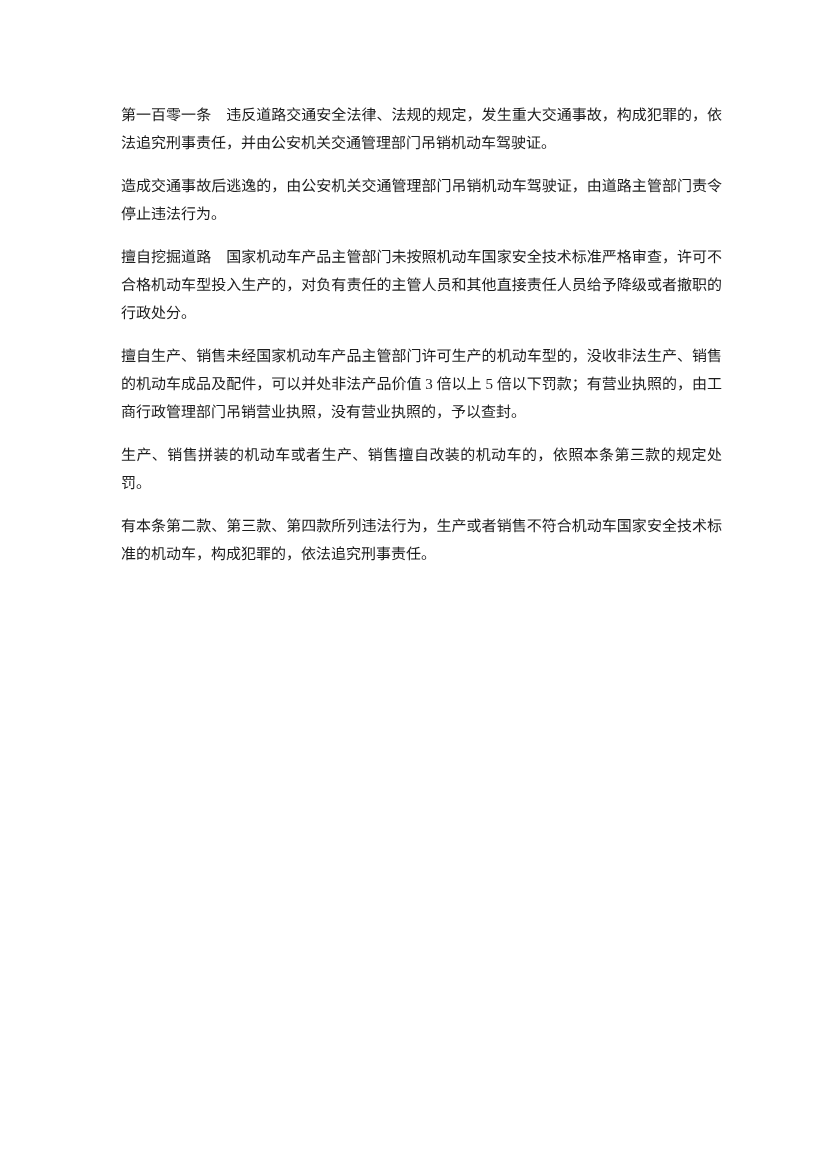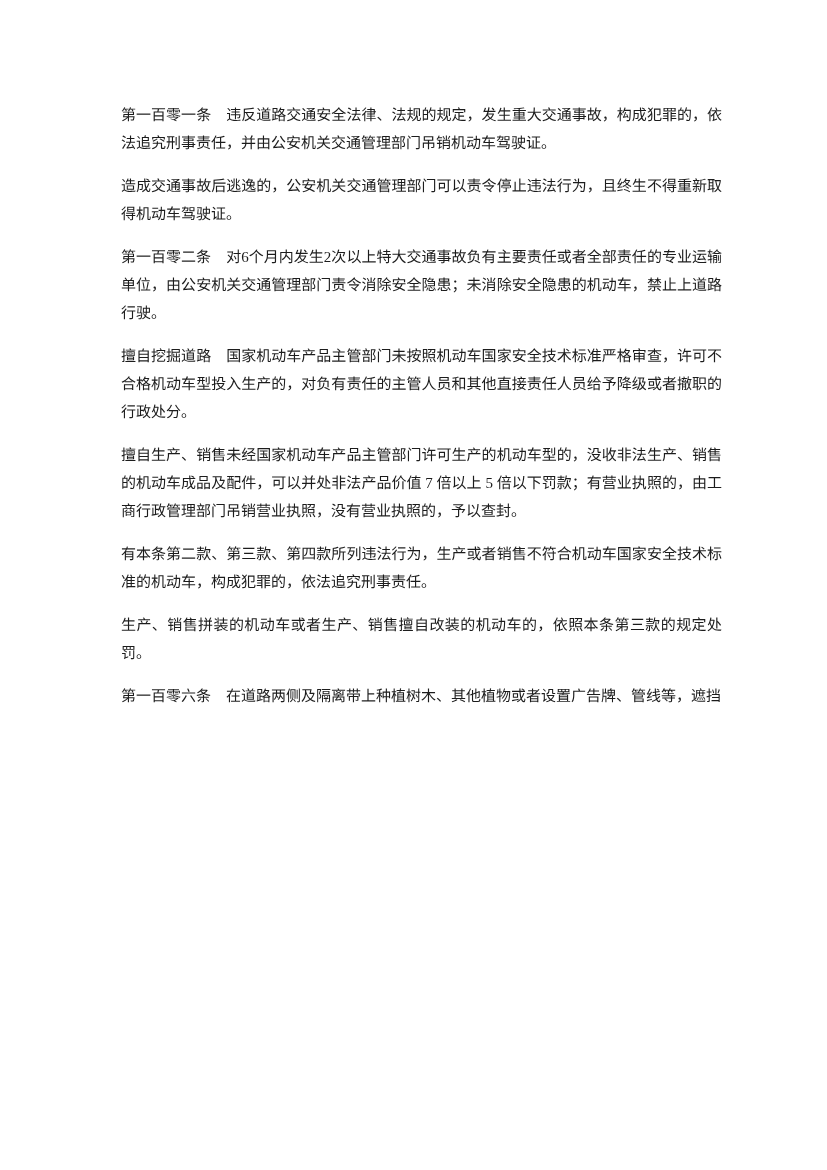--- a/index.html
+++ b/index.html
@@ -29,21 +29,19 @@
     text-align: justify;
     word-break: break-all;
   }
 </style>
 </head>
 <body>
 
 <div class="page">
   <div class="content">
     <p>第一百零一条　违反道路交通安全法律、法规的规定，发生重大交通事故，构成犯罪的，依法追究刑事责任，并由公安机关交通管理部门吊销机动车驾驶证。</p>
-    <p>造成交通事故后逃逸的，公安机关交通管理部门可以责令停止违法行为，且终生不得重新取得机动车驾驶证。</p>
-    <p>第一百零二条　对6个月内发生2次以上特大交通事故负有主要责任或者全部责任的专业运输单位，由公安机关交通管理部门责令消除安全隐患；未消除安全隐患的机动车，禁止上道路行驶。</p>
+    <p>造成交通事故后逃逸的，由公安机关交通管理部门吊销机动车驾驶证，由道路主管部门责令停止违法行为。</p>
     <p>擅自挖掘道路　国家机动车产品主管部门未按照机动车国家安全技术标准严格审查，许可不合格机动车型投入生产的，对负有责任的主管人员和其他直接责任人员给予降级或者撤职的行政处分。</p>
-    <p>擅自生产、销售未经国家机动车产品主管部门许可生产的机动车型的，没收非法生产、销售的机动车成品及配件，可以并处非法产品价值 7 倍以上 5 倍以下罚款；有营业执照的，由工商行政管理部门吊销营业执照，没有营业执照的，予以查封。</p>
+    <p>擅自生产、销售未经国家机动车产品主管部门许可生产的机动车型的，没收非法生产、销售的机动车成品及配件，可以并处非法产品价值 3 倍以上 5 倍以下罚款；有营业执照的，由工商行政管理部门吊销营业执照，没有营业执照的，予以查封。</p>
+    <p>生产、销售拼装的机动车或者生产、销售擅自改装的机动车的，依照本条第三款的规定处罚。</p>
     <p>有本条第二款、第三款、第四款所列违法行为，生产或者销售不符合机动车国家安全技术标准的机动车，构成犯罪的，依法追究刑事责任。</p>
-    <p>生产、销售拼装的机动车或者生产、销售擅自改装的机动车的，依照本条第三款的规定处罚。</p>
-    <p>第一百零六条　在道路两侧及隔离带上种植树木、其他植物或者设置广告牌、管线等，遮挡</p>
   </div>
 </div>
 
 </body></html>

